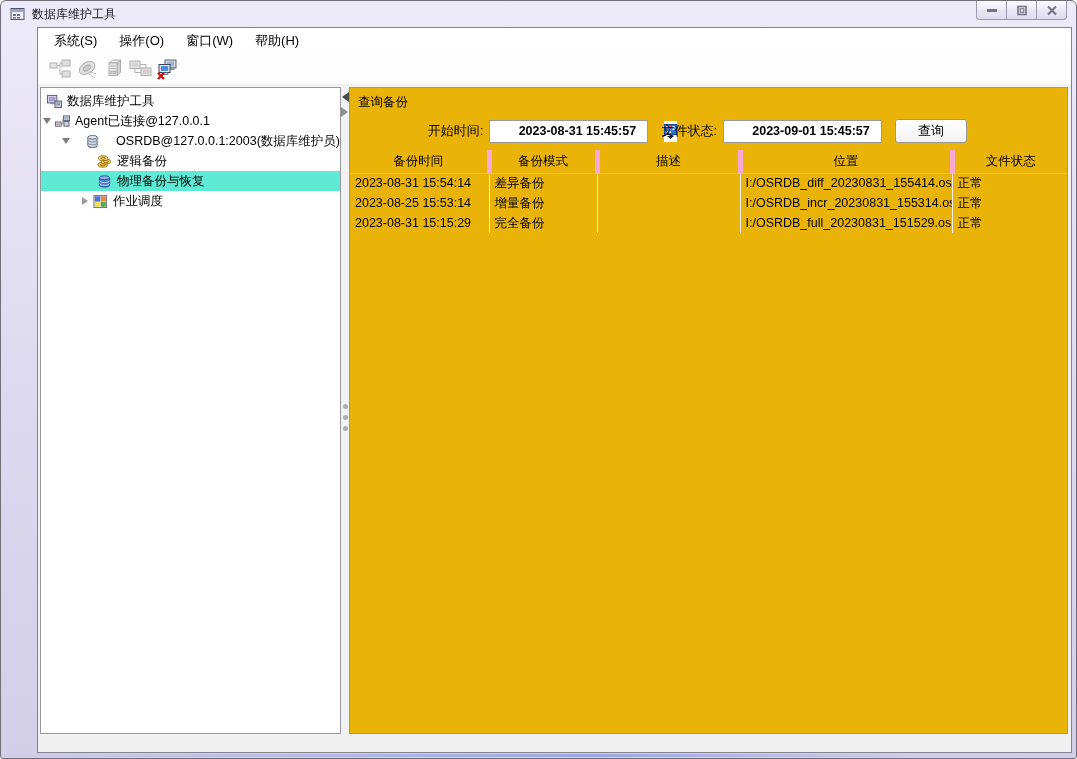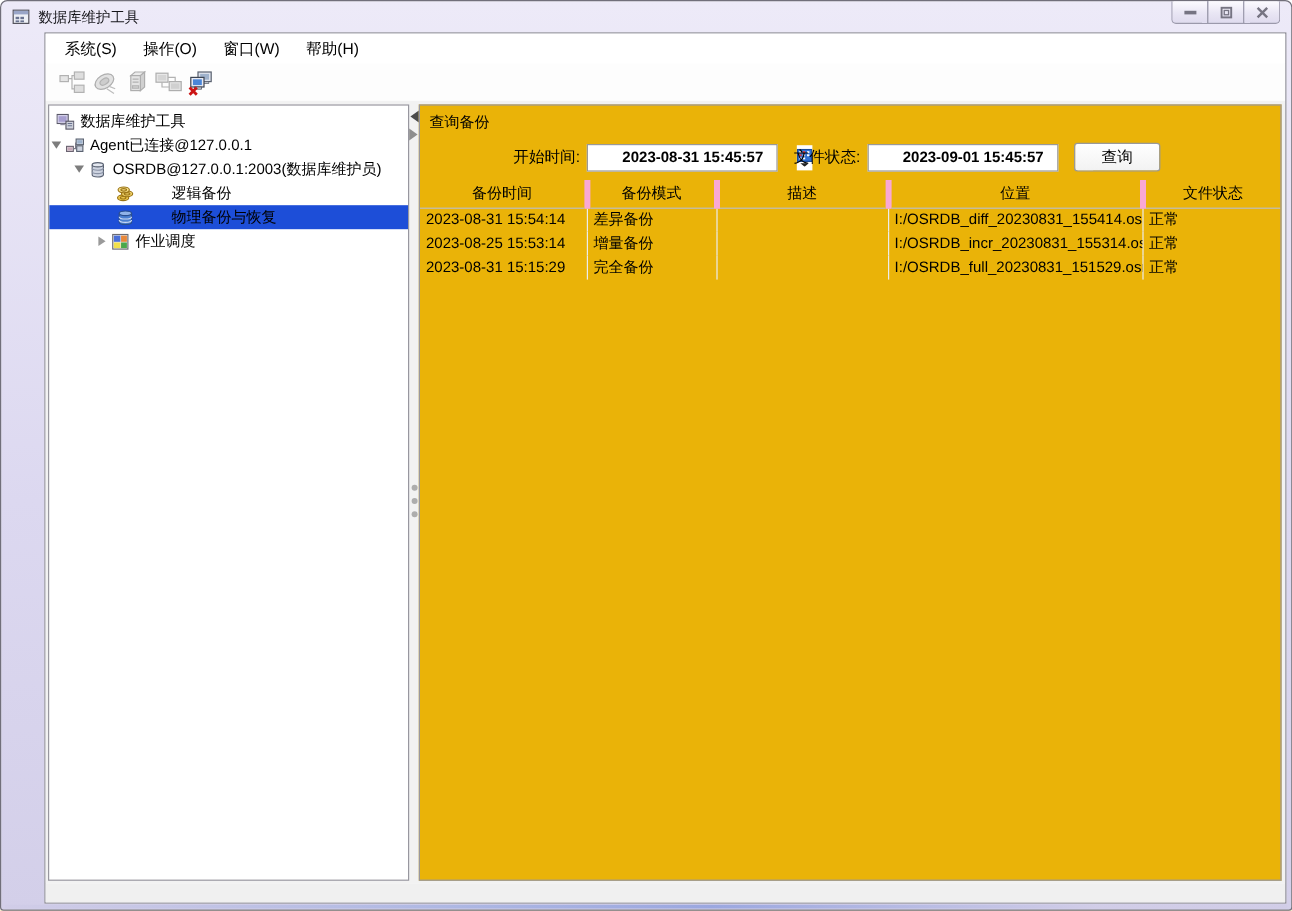--- a/index.html
+++ b/index.html
@@ -33,28 +33,28 @@
 
   .toolbar { height:31px; display:flex; align-items:center; padding-left:8px; background:#fdfdfd; }
   .tool-btn { width:27px; height:26px; display:flex; align-items:center; justify-content:center; border-radius:2px; }
 
   .workspace { position:absolute; top:56px; left:0; right:0; bottom:16px; background:#f2f2f2; }
 
   
   .tree-panel { position:absolute; left:2px; top:3px; width:301px; bottom:2px;
     background:#fff; border:1px solid #98979f; padding-top:3px; overflow:hidden; }
   .tree-row { height:20px; display:flex; align-items:center; white-space:nowrap; font-size:12.5px; cursor:default; }
-  .tree-row.selected { background:#1d4ed8; }
+  .tree-row.selected { background:#5eead4; }
   .tree-label { margin-left:5px; }
   .tw { width:15px; height:15px; flex:0 0 auto; }
   .arrow-down { width:0; height:0; border-left:4.5px solid transparent; border-right:4.5px solid transparent;
     border-top:6px solid #7d7d7d; flex:0 0 auto; margin-right:4px; }
   .arrow-right { width:0; height:0; border-top:4.5px solid transparent; border-bottom:4.5px solid transparent;
     border-left:6px solid #9a9a9a; flex:0 0 auto; margin-right:5px; }
-  .pl1{padding-left:6px;} .pl2{padding-left:2px;} .pl3{padding-left:21px;} .pl4{padding-left:56px;gap:26px;} .pl5{padding-left:41px;}
+  .pl1{padding-left:6px;} .pl2{padding-left:2px;} .pl3{padding-left:21px;justify-content:space-between;} .pl4{padding-left:56px;} .pl5{padding-left:41px;}
 
   
   .splitter { position:absolute; left:303px; top:3px; width:10px; bottom:2px; cursor:col-resize; }
   .grip { position:absolute; left:2px; top:48%; }
   .grip i { display:block; width:5px; height:5px; border-radius:50%; background:#adadad; margin:6px 0; }
   .collapse-left { position:absolute; left:1px; top:5px; width:0; height:0;
     border-top:5px solid transparent; border-bottom:5px solid transparent; border-right:7px solid #4b4b4b; }
   .collapse-right { position:absolute; left:0; top:20px; width:0; height:0;
     border-top:5px solid transparent; border-bottom:5px solid transparent; border-left:7px solid #8e8e8e; }
 

